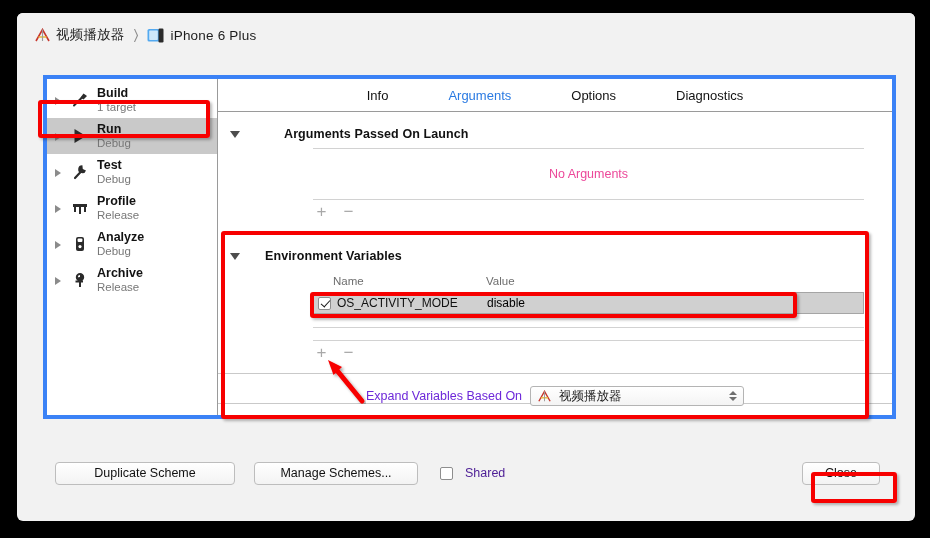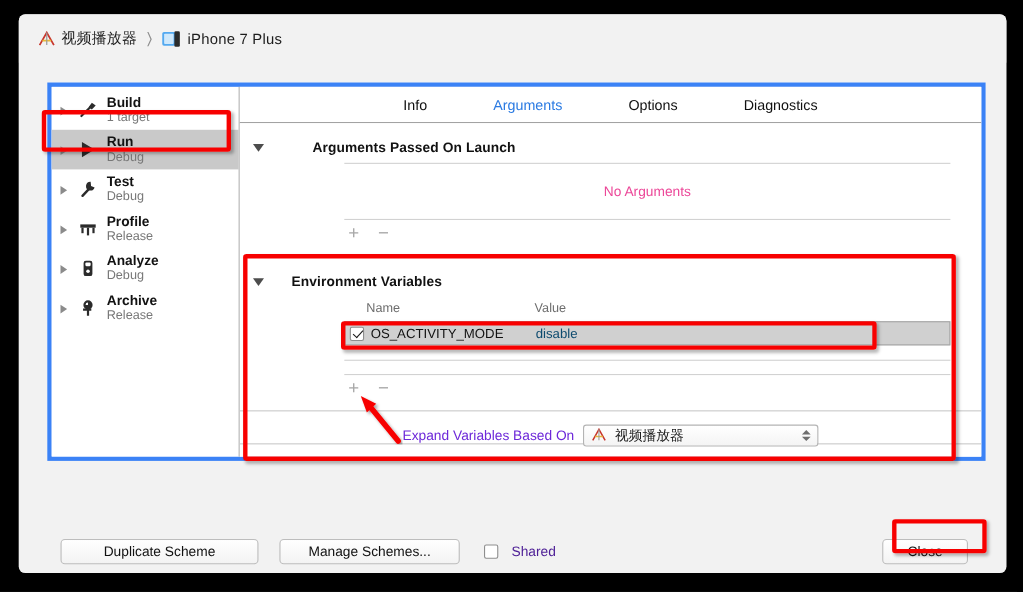--- a/index.html
+++ b/index.html
@@ -232,21 +232,21 @@
     transform: rotate(42deg);
   }
   .env-name {
     font-size: 12px;
     color: #111111;
     width: 150px;
     flex: 0 0 auto;
   }
   .env-value {
     font-size: 12px;
-    color: #0c4a6e;
+    color: #000000;
   }
 
   .footer-sep { height: 1px; background: #c9c9c9; }
 
   #expand-row {
     position: absolute;
     left: 0; right: 0; bottom: 9px;
     display: flex;
     align-items: center;
     justify-content: center;
@@ -281,21 +281,21 @@
     width: 0; height: 0;
     border-left: 4px solid transparent;
     border-right: 4px solid transparent;
   }
   .stepper i.up { border-bottom: 4px solid #6f6f6f; }
   .stepper i.dn { border-top: 4px solid #6f6f6f; }
 
   
   #toolbar {
     position: absolute;
-    left: 0; right: 0; top: 468px;
+    left: 0; right: 0; top: 440px;
     height: 40px;
     display: flex;
     align-items: center;
     padding: 0 20px 0 20px;
   }
   .btn {
     height: 23px;
     border: 1px solid #bdbdbd;
     border-radius: 4px;
     background: linear-gradient(#ffffff, #f3f3f3);
@@ -359,21 +359,21 @@
     </div>
     <span class="crumb-sep">〉</span>
     <div class="crumb">
       <span class="device-icon">
         <svg width="19" height="15" viewBox="0 0 19 15">
           <rect x="0.5" y="1" width="12" height="12.5" rx="1.6" fill="#53a9f0"></rect>
           <rect x="2.2" y="2.6" width="8.6" height="9.4" rx="0.8" fill="#cfe8fb"></rect>
           <rect x="11.5" y="0.5" width="5" height="14" rx="1.2" fill="#2b2b2b"></rect>
         </svg>
       </span>
-      <span class="crumb-label">iPhone 7 Plus</span>
+      <span class="crumb-label">iPhone 6 Plus</span>
     </div>
   </div>
 
   <div id="panels">
 
     <div id="sidebar">
 
       <div class="scheme-item">
         <span class="disclosure"></span>
         <span class="si-icon">

